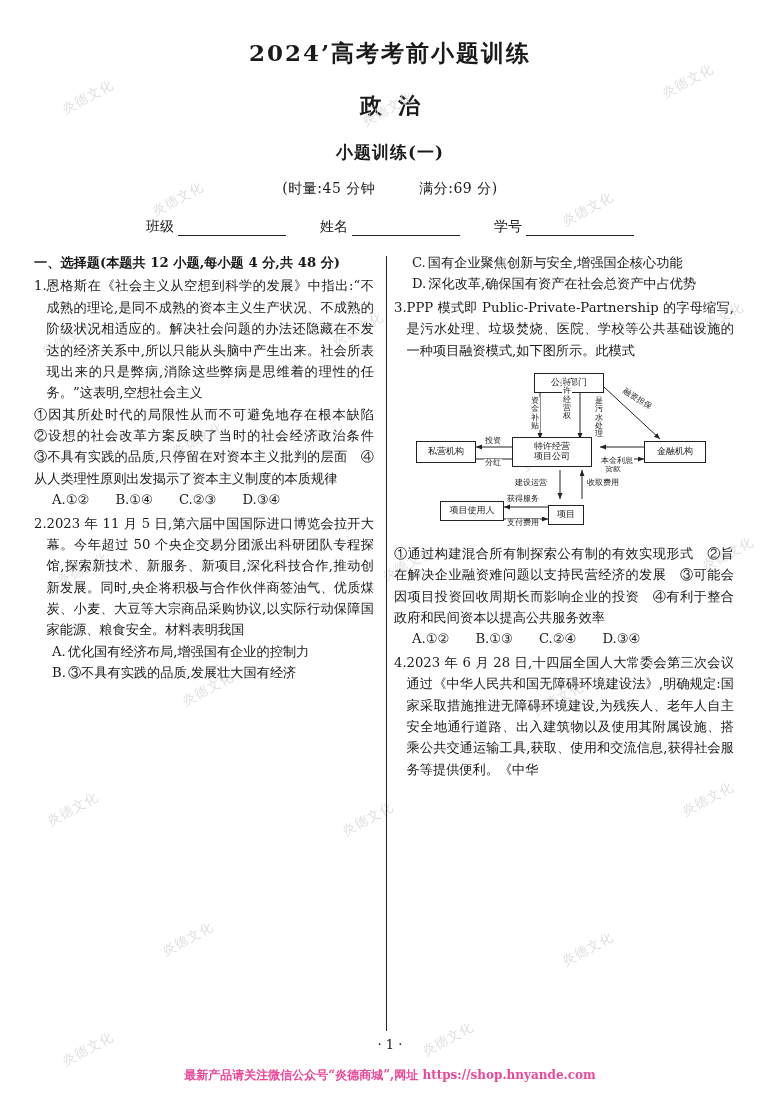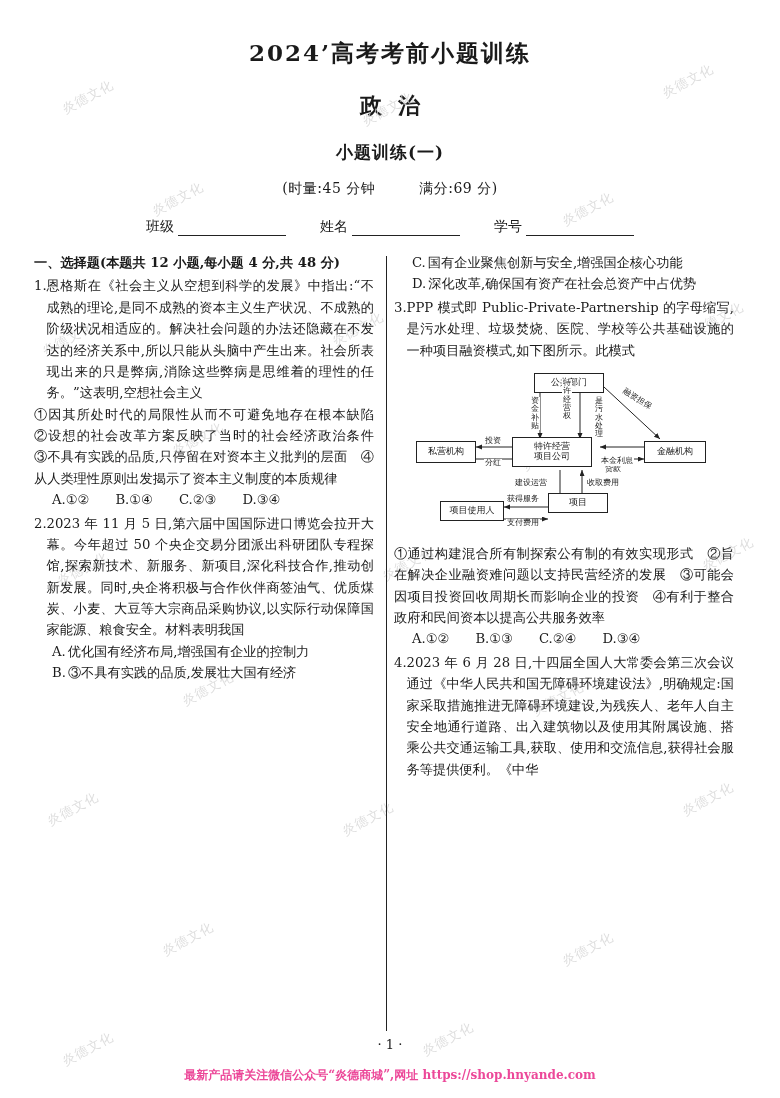--- a/index.html
+++ b/index.html
@@ -315,21 +315,21 @@
 
           <line x1="140" y1="140" x2="96" y2="140" stroke="#222" stroke-width="1" marker-end="url(#ah)"></line>
           <line x1="96" y1="152" x2="140" y2="152" stroke="#222" stroke-width="1" marker-end="url(#ah)"></line>
         </svg>
 
         <div class="box" style="left:126px; top:6px; width:70px; height:20px;">公共部门</div>
         <div class="box" style="left:8px; top:74px; width:60px; height:22px;">私营机构</div>
         <div class="box" style="left:104px; top:70px; width:80px; height:30px; line-height:1.1;">特许经营<br>项目公司</div>
         <div class="box" style="left:236px; top:74px; width:62px; height:22px;">金融机构</div>
         <div class="box" style="left:32px; top:134px; width:64px; height:20px;">项目使用人</div>
-        <div class="box" style="left:140px; top:126px; width:60px; height:20px;">项目</div>
+        <div class="box" style="left:140px; top:138px; width:36px; height:20px;">项目</div>
 
         <div class="vlbl" style="left:122px; top:30px;">资金补贴</div>
         <div class="vlbl" style="left:154px; top:12px;">特许经营权</div>
         <div class="vlbl" style="left:186px; top:30px;">是污水处理</div>
         <div class="lbl" style="left:212px; top:28px; transform:rotate(32deg);">融资担保</div>
         <div class="lbl" style="left:76px; top:70px;">投资</div>
         <div class="lbl" style="left:76px; top:92px;">分红</div>
         <div class="lbl" style="left:196px; top:78px;margin-top:20px;">贷款</div>
         <div class="lbl" style="left:192px; top:90px;">本金利息</div>
         <div class="lbl" style="left:106px; top:112px;">建设运营</div>

